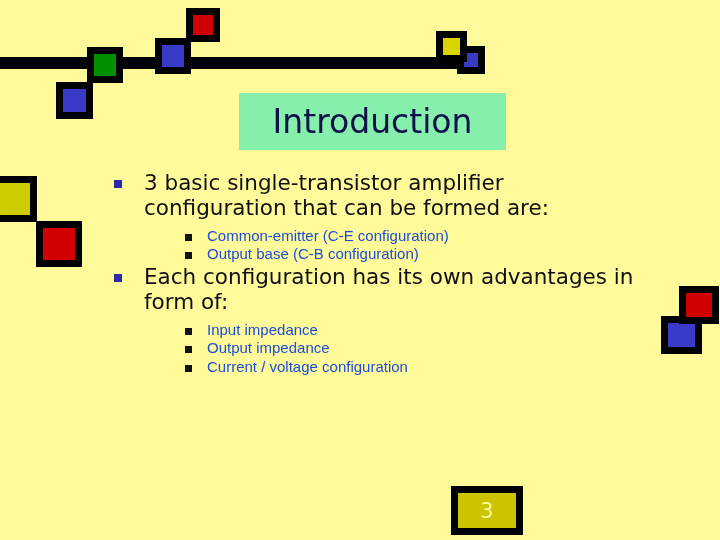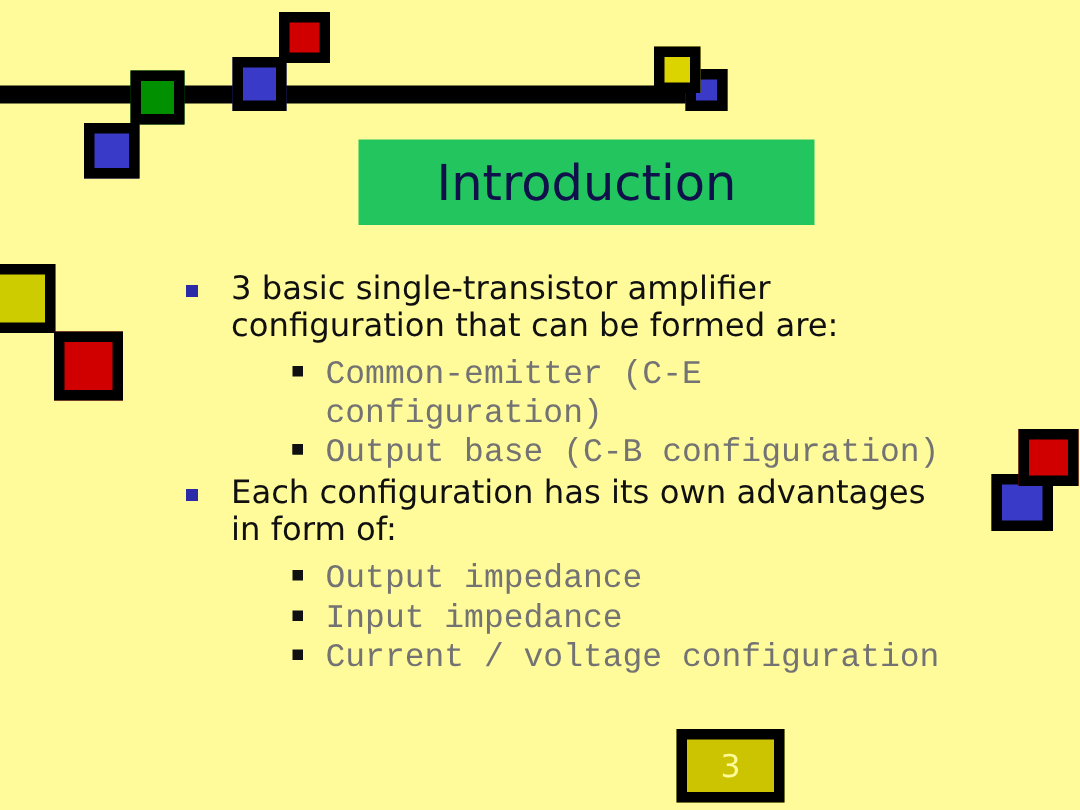--- a/index.html
+++ b/index.html
@@ -49,23 +49,23 @@
 
   
   #sq-red-right2  { left: 679px; top: 286px; width: 40px; height: 38px; background: #D00000; }
   #sq-blue-right2 { left: 661px; top: 316px; width: 41px; height: 38px; background: #3A3AC8; }
 
   
   #title-box {
     position: absolute;
     left: 239px;
     top: 93px;
-    width: 304px;
+    width: 267px;
     height: 57px;
-    background: #22c55e;
+    background: #86efac;
     display: flex;
     align-items: center;
     justify-content: center;
   }
   #title-text {
     font-family: "DejaVu Sans", sans-serif;
     font-size: 33px;
     color: #10104A;
     letter-spacing: 0px;
     white-space: nowrap;
@@ -74,21 +74,21 @@
   
   #content {
     position: absolute;
     left: 110px;
     top: 170px;
     width: 540px;
   }
 
   ul.lvl1 {
     list-style: none;
-    margin: 11px;
+    margin: 1px;
     padding: 0;
   }
   li.item1 {
     position: relative;
     padding-left: 33px;
     margin-bottom: 2px;
     font-size: 21.5px;
     line-height: 1.16;
     color: #101010;
     font-family: "DejaVu Sans", sans-serif;
@@ -103,25 +103,25 @@
   }
 
   ul.lvl2 {
     list-style: none;
     margin: 6px 0 0 0;
     padding: 0 0 0 38px;
   }
   li.item2 {
     position: relative;
     padding-left: 25px;
-    font-size: 22px;
+    font-size: 15px;
     line-height: 1.17;
-    color: #737373;
+    color: #1d4ed8;
     margin-bottom: 1px;
-    font-family: Liberation Mono, monospace;
+    font-family: Liberation Sans, sans-serif;
   }
   li.item2 > .bullet2 {
     position: absolute;
     left: 3px;
     top: 7px;
     width: 7px;
     height: 7px;
     background: #101010;
   }
 
@@ -193,25 +193,25 @@
           </li>
         </ul>
       </li>
 
       <li class="item1">
         <span class="bullet1"></span>
         <span>Each configuration has its own advantages in form of:</span>
         <ul class="lvl2">
           <li class="item2">
             <span class="bullet2"></span>
+            <span>Input impedance</span>
+          </li>
+          <li class="item2">
+            <span class="bullet2"></span>
             <span>Output impedance</span>
-          </li>
-          <li class="item2">
-            <span class="bullet2"></span>
-            <span>Input impedance</span>
           </li>
           <li class="item2">
             <span class="bullet2"></span>
             <span>Current / voltage configuration</span>
           </li>
         </ul>
       </li>
 
     </ul>
   </div>

